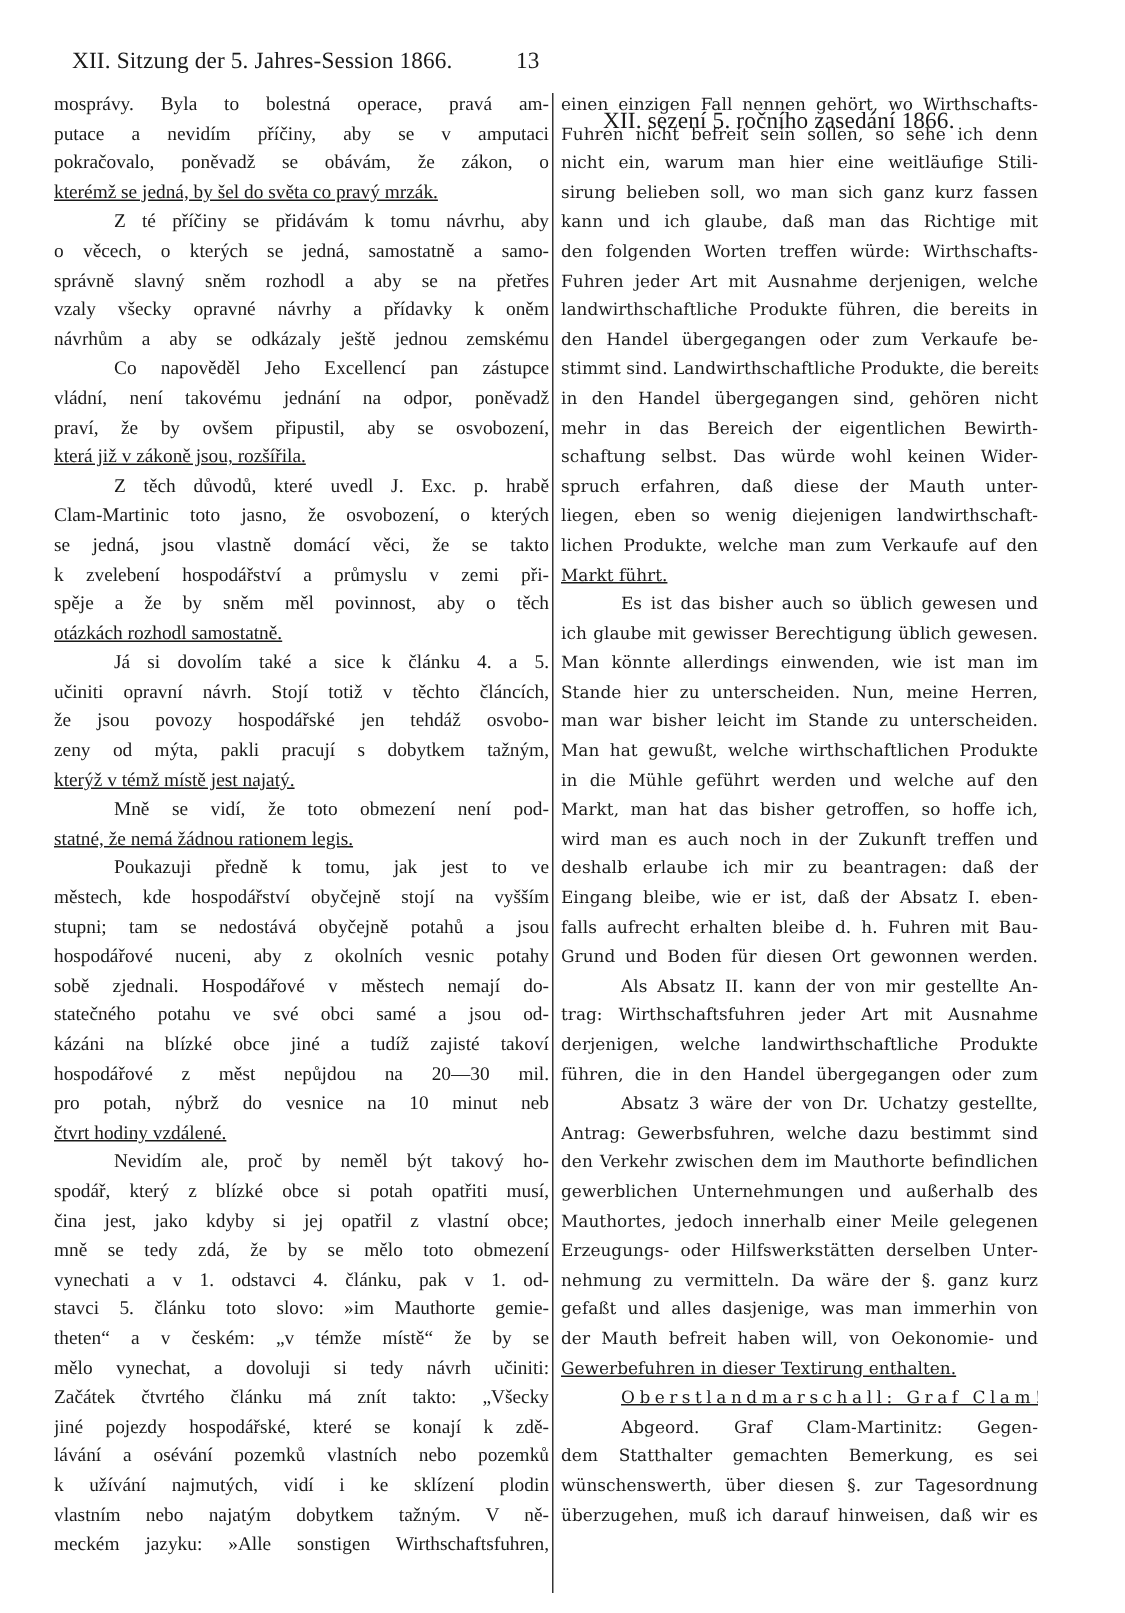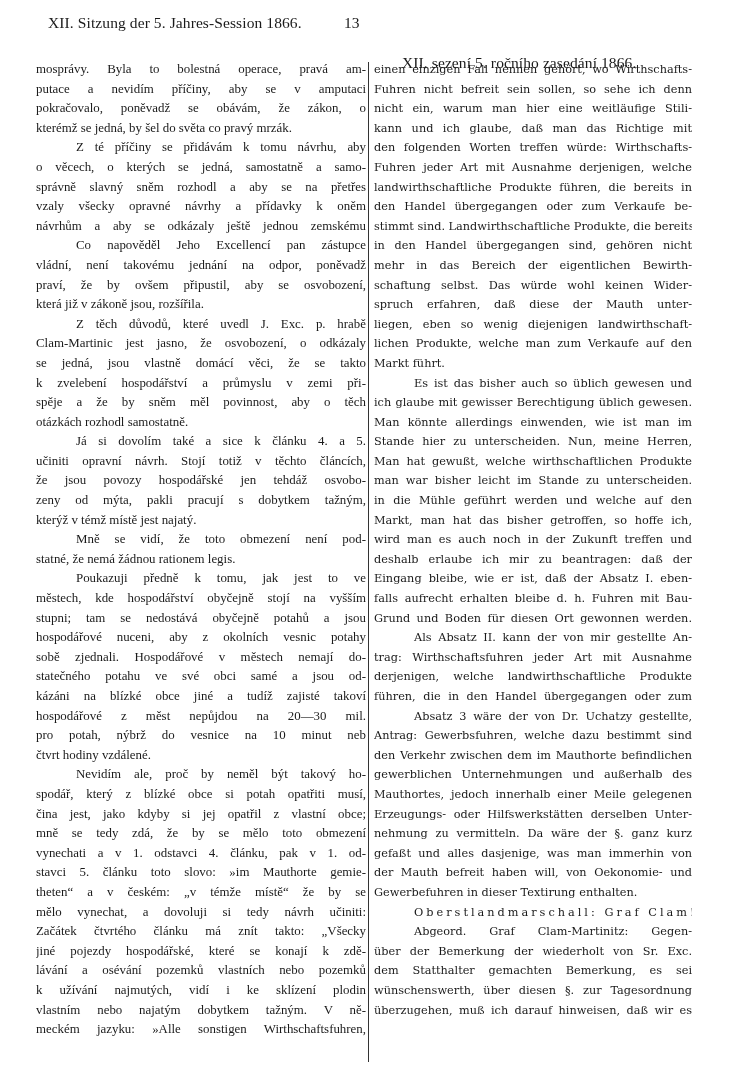--- a/index.html
+++ b/index.html
@@ -1,27 +1,27 @@
 <!DOCTYPE html>
 <html><head>
 <meta charset="utf-8">
 <style>
   html, body { margin:0; padding:0; background:#ffffff; }
   body { width:750px; height:1075px; position:relative; overflow:hidden; color:#1a1a1a; font-family:"Liberation Serif","DejaVu Serif",serif; }
-  .header { position:absolute; top:14px; left:0; width:593px; height:22px; }
+  .header { position:absolute; top:32px; left:0; width:593px; height:22px; }
   .header span { position:absolute; top:0; font-size:15.5px; white-space:nowrap; letter-spacing:0.1px; }
   .h-left { left:48px; }
   .h-num { left:344px; }
   .h-right { left:402px;margin-top:40px; }
   .col { position:absolute; top:60px; font-size:12.9px; line-height:19.6px; }
   .col-left { left:36px; width:330px; }
   .col-right { left:374px; width:318px; font-family:"DejaVu Serif",serif; font-size:11.3px; line-height:19.6px; }
   .divider { position:absolute; left:368px; top:62px; width:1px; height:1000px; background:#333; }
   .line { display:block; white-space:nowrap; text-align:justify; text-align-last:justify; overflow:hidden; height:19.6px; }
-  .line.last { text-align-last:left; }
+  .line.last { text-align-last:left;text-decoration:underline; }
   .line.indent { padding-left:40px; }
   .spaced { letter-spacing:3px; }
 </style>
 </head>
 <body>
 
 <div class="header">
   <span class="h-left">XII. Sitzung der 5. Jahres-Session 1866.</span>
   <span class="h-num">13</span>
   <span class="h-right">XII. sezení 5. ročního zasedání 1866.</span>
@@ -35,21 +35,21 @@
     <span class="line indent">Z té příčiny se přidávám k tomu návrhu, aby</span>
     <span class="line ">o věcech, o kterých se jedná, samostatně a samo-</span>
     <span class="line ">správně slavný sněm rozhodl a aby se na přetřes</span>
     <span class="line ">vzaly všecky opravné návrhy a přídavky k oněm</span>
     <span class="line ">návrhům a aby se odkázaly ještě jednou zemskému</span>
     <span class="line indent">Co napověděl Jeho Excellencí pan zástupce</span>
     <span class="line ">vládní, není takovému jednání na odpor, poněvadž</span>
     <span class="line ">praví, že by ovšem připustil, aby se osvobození,</span>
     <span class="line last">která již v zákoně jsou, rozšířila.</span>
     <span class="line indent">Z těch důvodů, které uvedl J. Exc. p. hrabě</span>
-    <span class="line ">Clam-Martinic jest jasno, že osvobození, o odkázaly</span>
+    <span class="line ">Clam-Martinic toto jasno, že osvobození, o kterých</span>
     <span class="line ">se jedná, jsou vlastně domácí věci, že se takto</span>
     <span class="line ">k zvelebení hospodářství a průmyslu v zemi při-</span>
     <span class="line ">spěje a že by sněm měl povinnost, aby o těch</span>
     <span class="line last">otázkách rozhodl samostatně.</span>
     <span class="line indent">Já si dovolím také a sice k článku 4. a 5.</span>
     <span class="line ">učiniti opravní návrh. Stojí totiž v těchto článcích,</span>
     <span class="line ">že jsou povozy hospodářské jen tehdáž osvobo-</span>
     <span class="line ">zeny od mýta, pakli pracují s dobytkem tažným,</span>
     <span class="line last">kterýž v témž místě jest najatý.</span>
     <span class="line indent">Mně se vidí, že toto obmezení není pod-</span>
@@ -77,39 +77,40 @@
     <span class="line ">lávání a osévání pozemků vlastních nebo pozemků</span>
     <span class="line ">k užívání najmutých, vidí i ke sklízení plodin</span>
     <span class="line ">vlastním nebo najatým dobytkem tažným. V ně-</span>
     <span class="line ">meckém jazyku: »Alle sonstigen Wirthschaftsfuhren,</span>
   </div>
 <div class="divider"></div>
 <div class="col col-right" id="col-right">
     <span class="line ">einen einzigen Fall nennen gehört, wo Wirthschafts-</span>
     <span class="line ">Fuhren nicht befreit sein sollen, so sehe ich denn</span>
     <span class="line ">nicht ein, warum man hier eine weitläufige Stili-</span>
+    <span class="line ">sirung belieben soll, wo man sich ganz kurz fassen</span>
     <span class="line ">kann und ich glaube, daß man das Richtige mit</span>
     <span class="line ">den folgenden Worten treffen würde: Wirthschafts-</span>
     <span class="line ">Fuhren jeder Art mit Ausnahme derjenigen, welche</span>
     <span class="line ">landwirthschaftliche Produkte führen, die bereits in</span>
     <span class="line ">den Handel übergegangen oder zum Verkaufe be-</span>
     <span class="line ">stimmt sind. Landwirthschaftliche Produkte, die bereits</span>
     <span class="line ">in den Handel übergegangen sind, gehören nicht</span>
     <span class="line ">mehr in das Bereich der eigentlichen Bewirth-</span>
     <span class="line ">schaftung selbst. Das würde wohl keinen Wider-</span>
     <span class="line ">spruch erfahren, daß diese der Mauth unter-</span>
     <span class="line ">liegen, eben so wenig diejenigen landwirthschaft-</span>
     <span class="line ">lichen Produkte, welche man zum Verkaufe auf den</span>
     <span class="line last">Markt führt.</span>
     <span class="line indent">Es ist das bisher auch so üblich gewesen und</span>
     <span class="line ">ich glaube mit gewisser Berechtigung üblich gewesen.</span>
     <span class="line ">Man könnte allerdings einwenden, wie ist man im</span>
     <span class="line ">Stande hier zu unterscheiden. Nun, meine Herren,</span>
+    <span class="line ">man war bisher leicht im Stande zu unterscheiden.</span>
     <span class="line ">Man hat gewußt, welche wirthschaftlichen Produkte</span>
-    <span class="line ">man war bisher leicht im Stande zu unterscheiden.</span>
     <span class="line ">in die Mühle geführt werden und welche auf den</span>
     <span class="line ">Markt, man hat das bisher getroffen, so hoffe ich,</span>
     <span class="line ">wird man es auch noch in der Zukunft treffen und</span>
     <span class="line ">deshalb erlaube ich mir zu beantragen: daß der</span>
     <span class="line ">Eingang bleibe, wie er ist, daß der Absatz I. eben-</span>
     <span class="line ">falls aufrecht erhalten bleibe d. h. Fuhren mit Bau-</span>
     <span class="line ">Grund und Boden für diesen Ort gewonnen werden.</span>
     <span class="line indent">Als Absatz II. kann der von mir gestellte An-</span>
     <span class="line ">trag: Wirthschaftsfuhren jeder Art mit Ausnahme</span>
     <span class="line ">derjenigen, welche landwirthschaftliche Produkte</span>
@@ -119,17 +120,16 @@
     <span class="line ">den Verkehr zwischen dem im Mauthorte befindlichen</span>
     <span class="line ">gewerblichen Unternehmungen und außerhalb des</span>
     <span class="line ">Mauthortes, jedoch innerhalb einer Meile gelegenen</span>
     <span class="line ">Erzeugungs- oder Hilfswerkstätten derselben Unter-</span>
     <span class="line ">nehmung zu vermitteln. Da wäre der §. ganz kurz</span>
     <span class="line ">gefaßt und alles dasjenige, was man immerhin von</span>
     <span class="line ">der Mauth befreit haben will, von Oekonomie- und</span>
     <span class="line last">Gewerbefuhren in dieser Textirung enthalten.</span>
     <span class="line indent last spaced">Oberstlandmarschall: Graf Clam!</span>
     <span class="line indent">Abgeord. Graf Clam-Martinitz: Gegen-</span>
-    <span class="line ">über der Bemerkung der wiederholt von Sr. Exc.</span>
     <span class="line ">dem Statthalter gemachten Bemerkung, es sei</span>
     <span class="line ">wünschenswerth, über diesen §. zur Tagesordnung</span>
     <span class="line ">überzugehen, muß ich darauf hinweisen, daß wir es</span>
   </div>
 
 </body></html>

